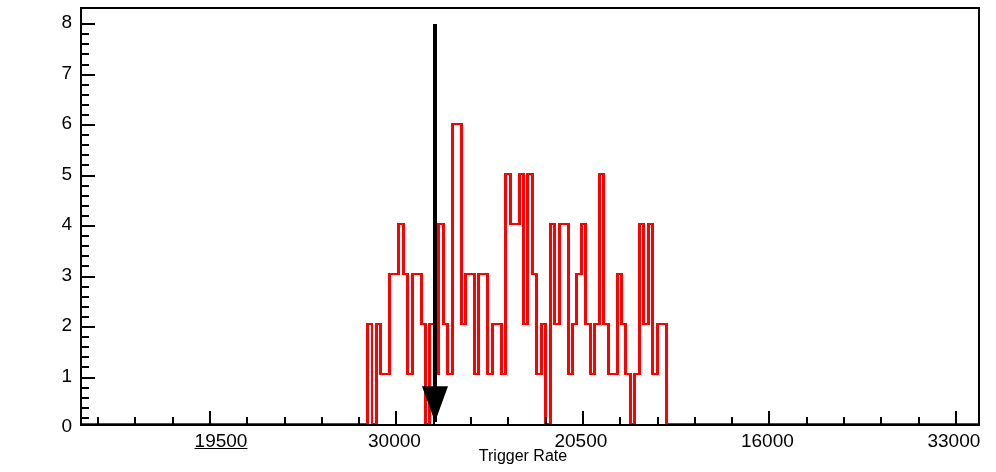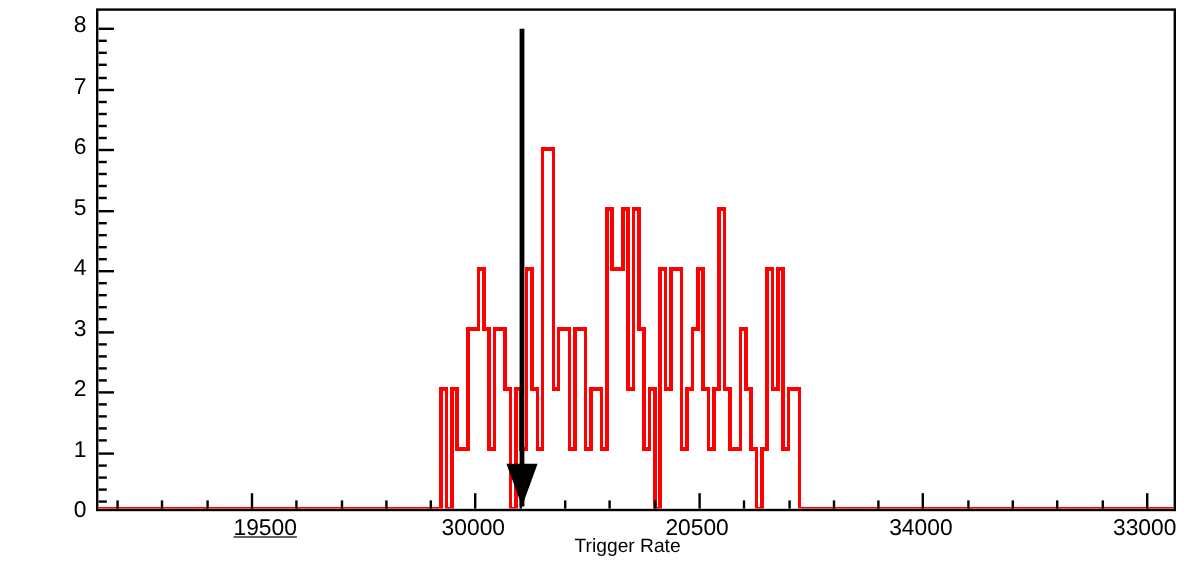--- a/index.html
+++ b/index.html
@@ -136,19 +136,19 @@
       <div class="ylabel" style="top: 214.072px; right: 924px;">4</div>
       <div class="ylabel" style="top: 163.59px; right: 924px;">5</div>
       <div class="ylabel" style="top: 113.108px; right: 924px;">6</div>
       <div class="ylabel" style="top: 62.6265px; right: 924px;">7</div>
       <div class="ylabel" style="top: 12.1446px; right: 924px;">8</div>
     </div>
   <div id="labels-x">
       <div class="xlabel" style="left: 221px; text-decoration: underline;">19500</div>
       <div class="xlabel" style="left: 394.422px;">30000</div>
       <div class="xlabel" style="left: 580.912px;">20500</div>
-      <div class="xlabel" style="left: 767.402px;">34000</div>
+      <div class="xlabel" style="left: 767.402px;">16000</div>
       <div class="xlabel" style="left: 953.891px;">33000</div>
     </div>
 
   <div id="xaxis-title-inner">Trigger Rate</div>
 
 </div>
 
 </body></html>

